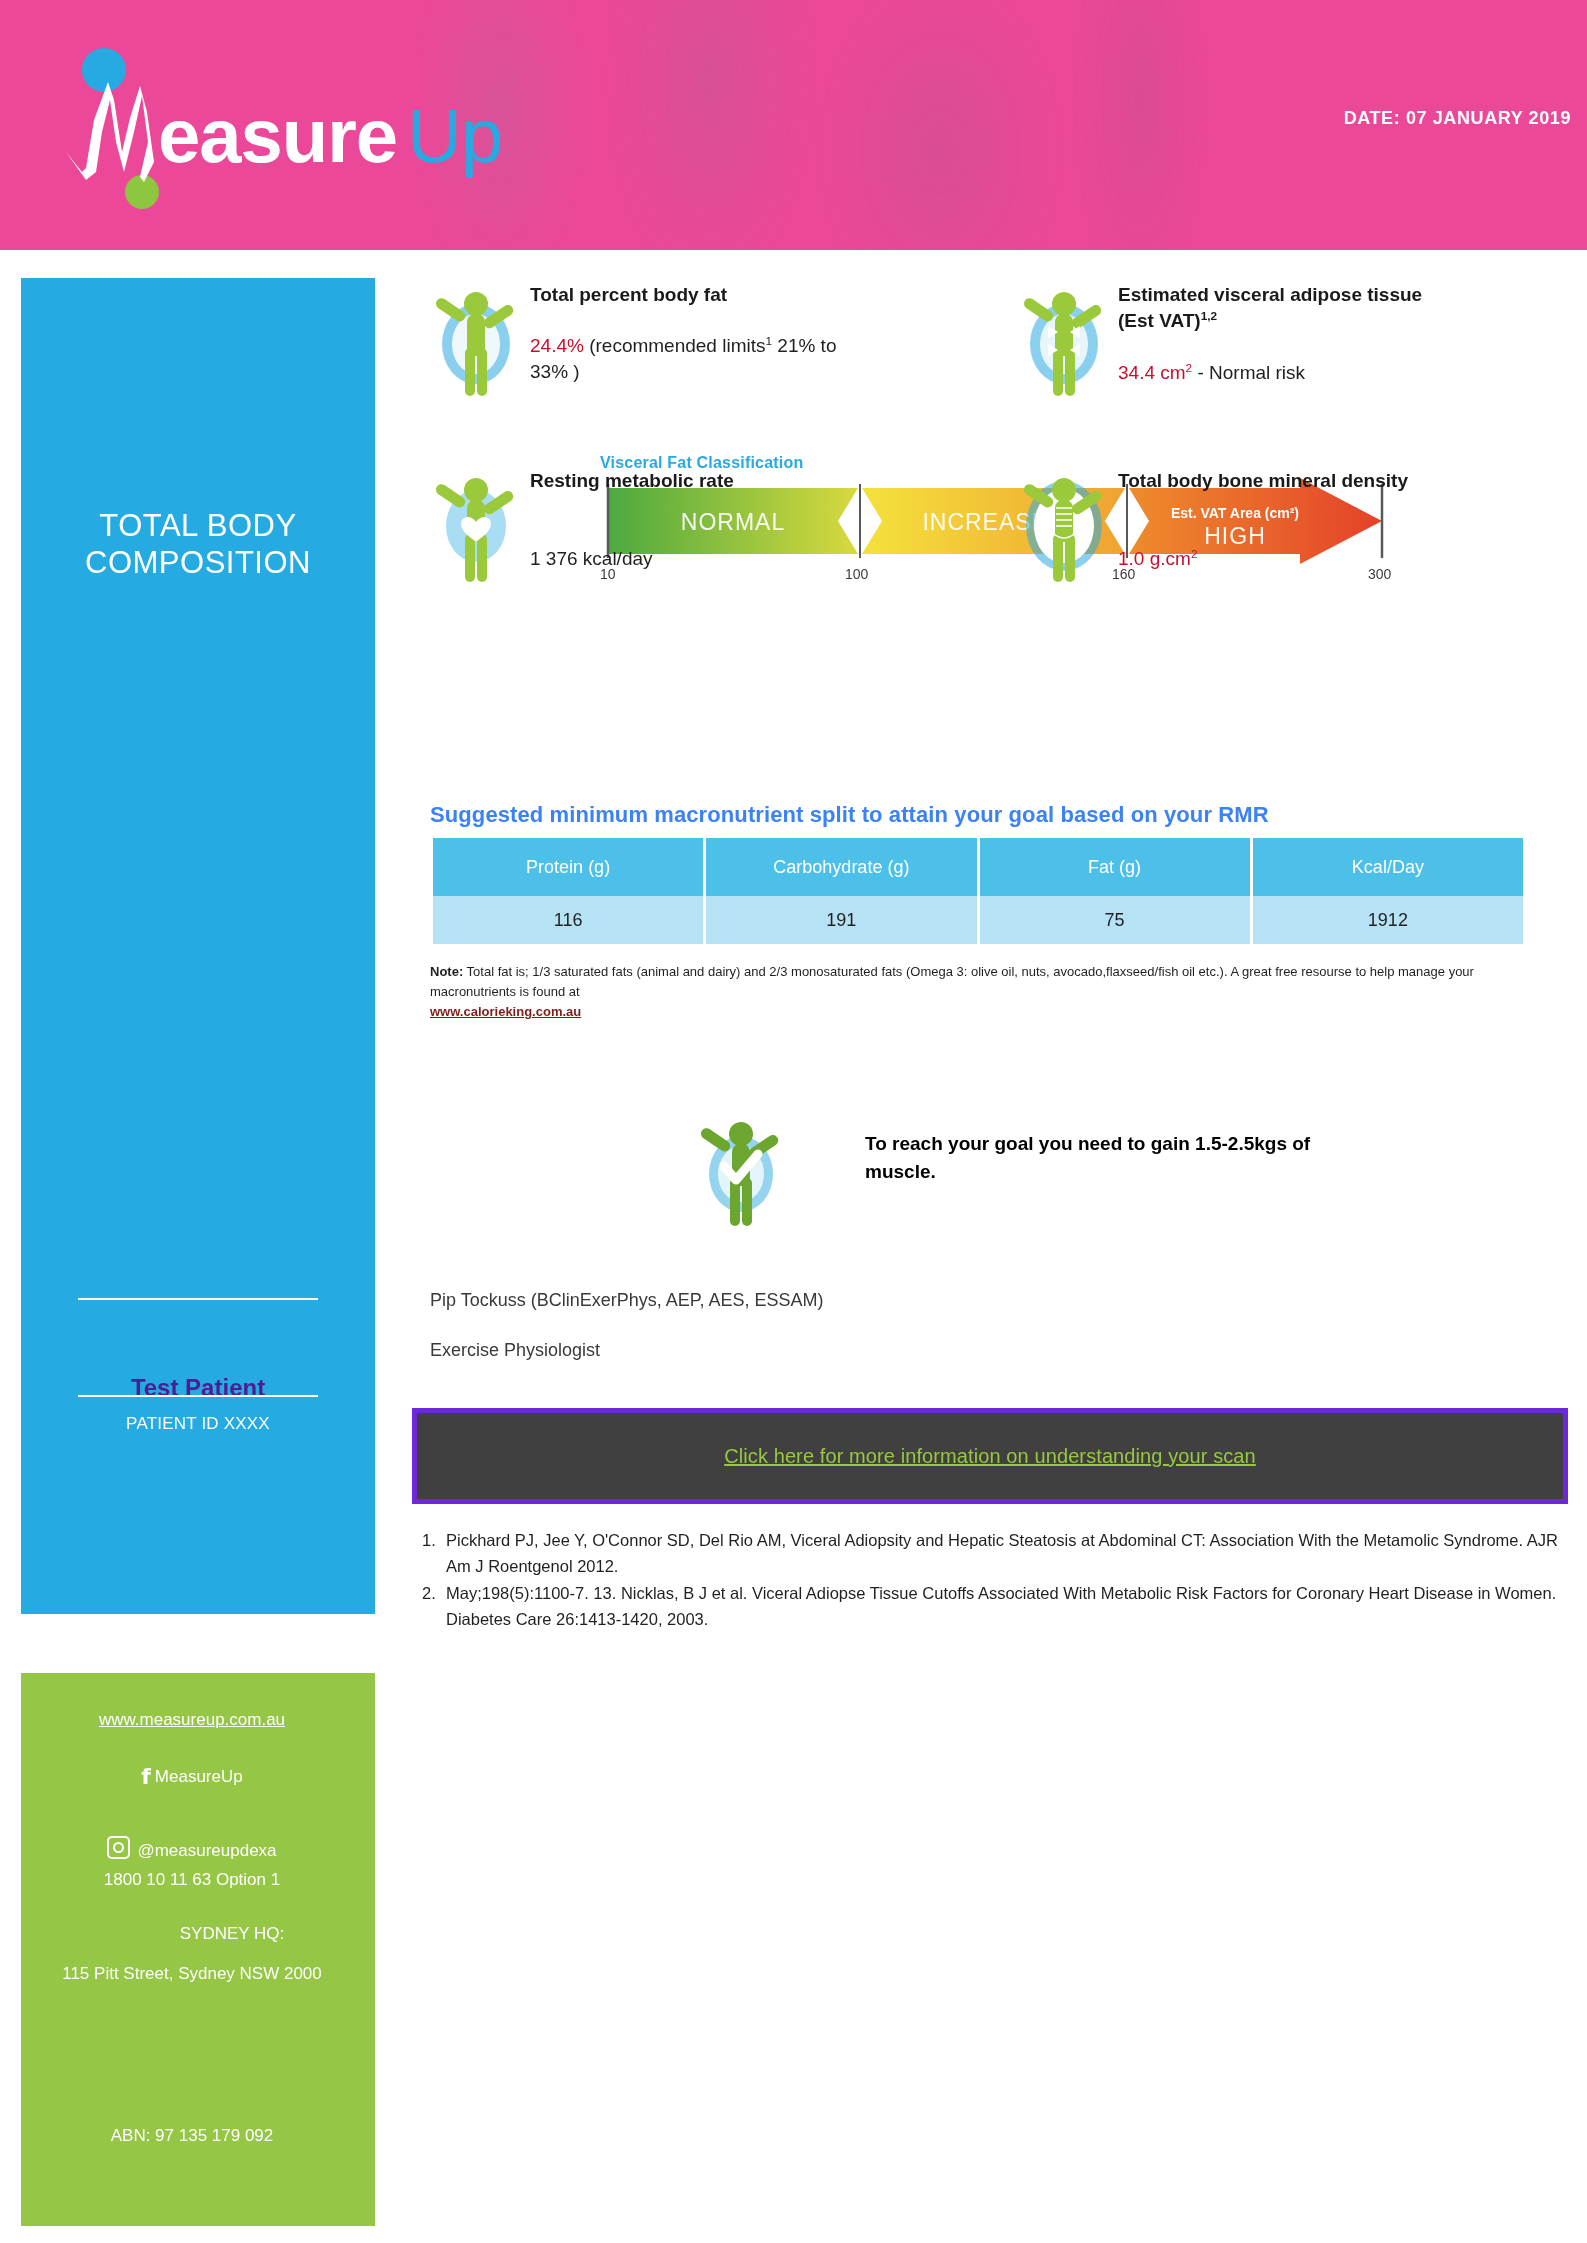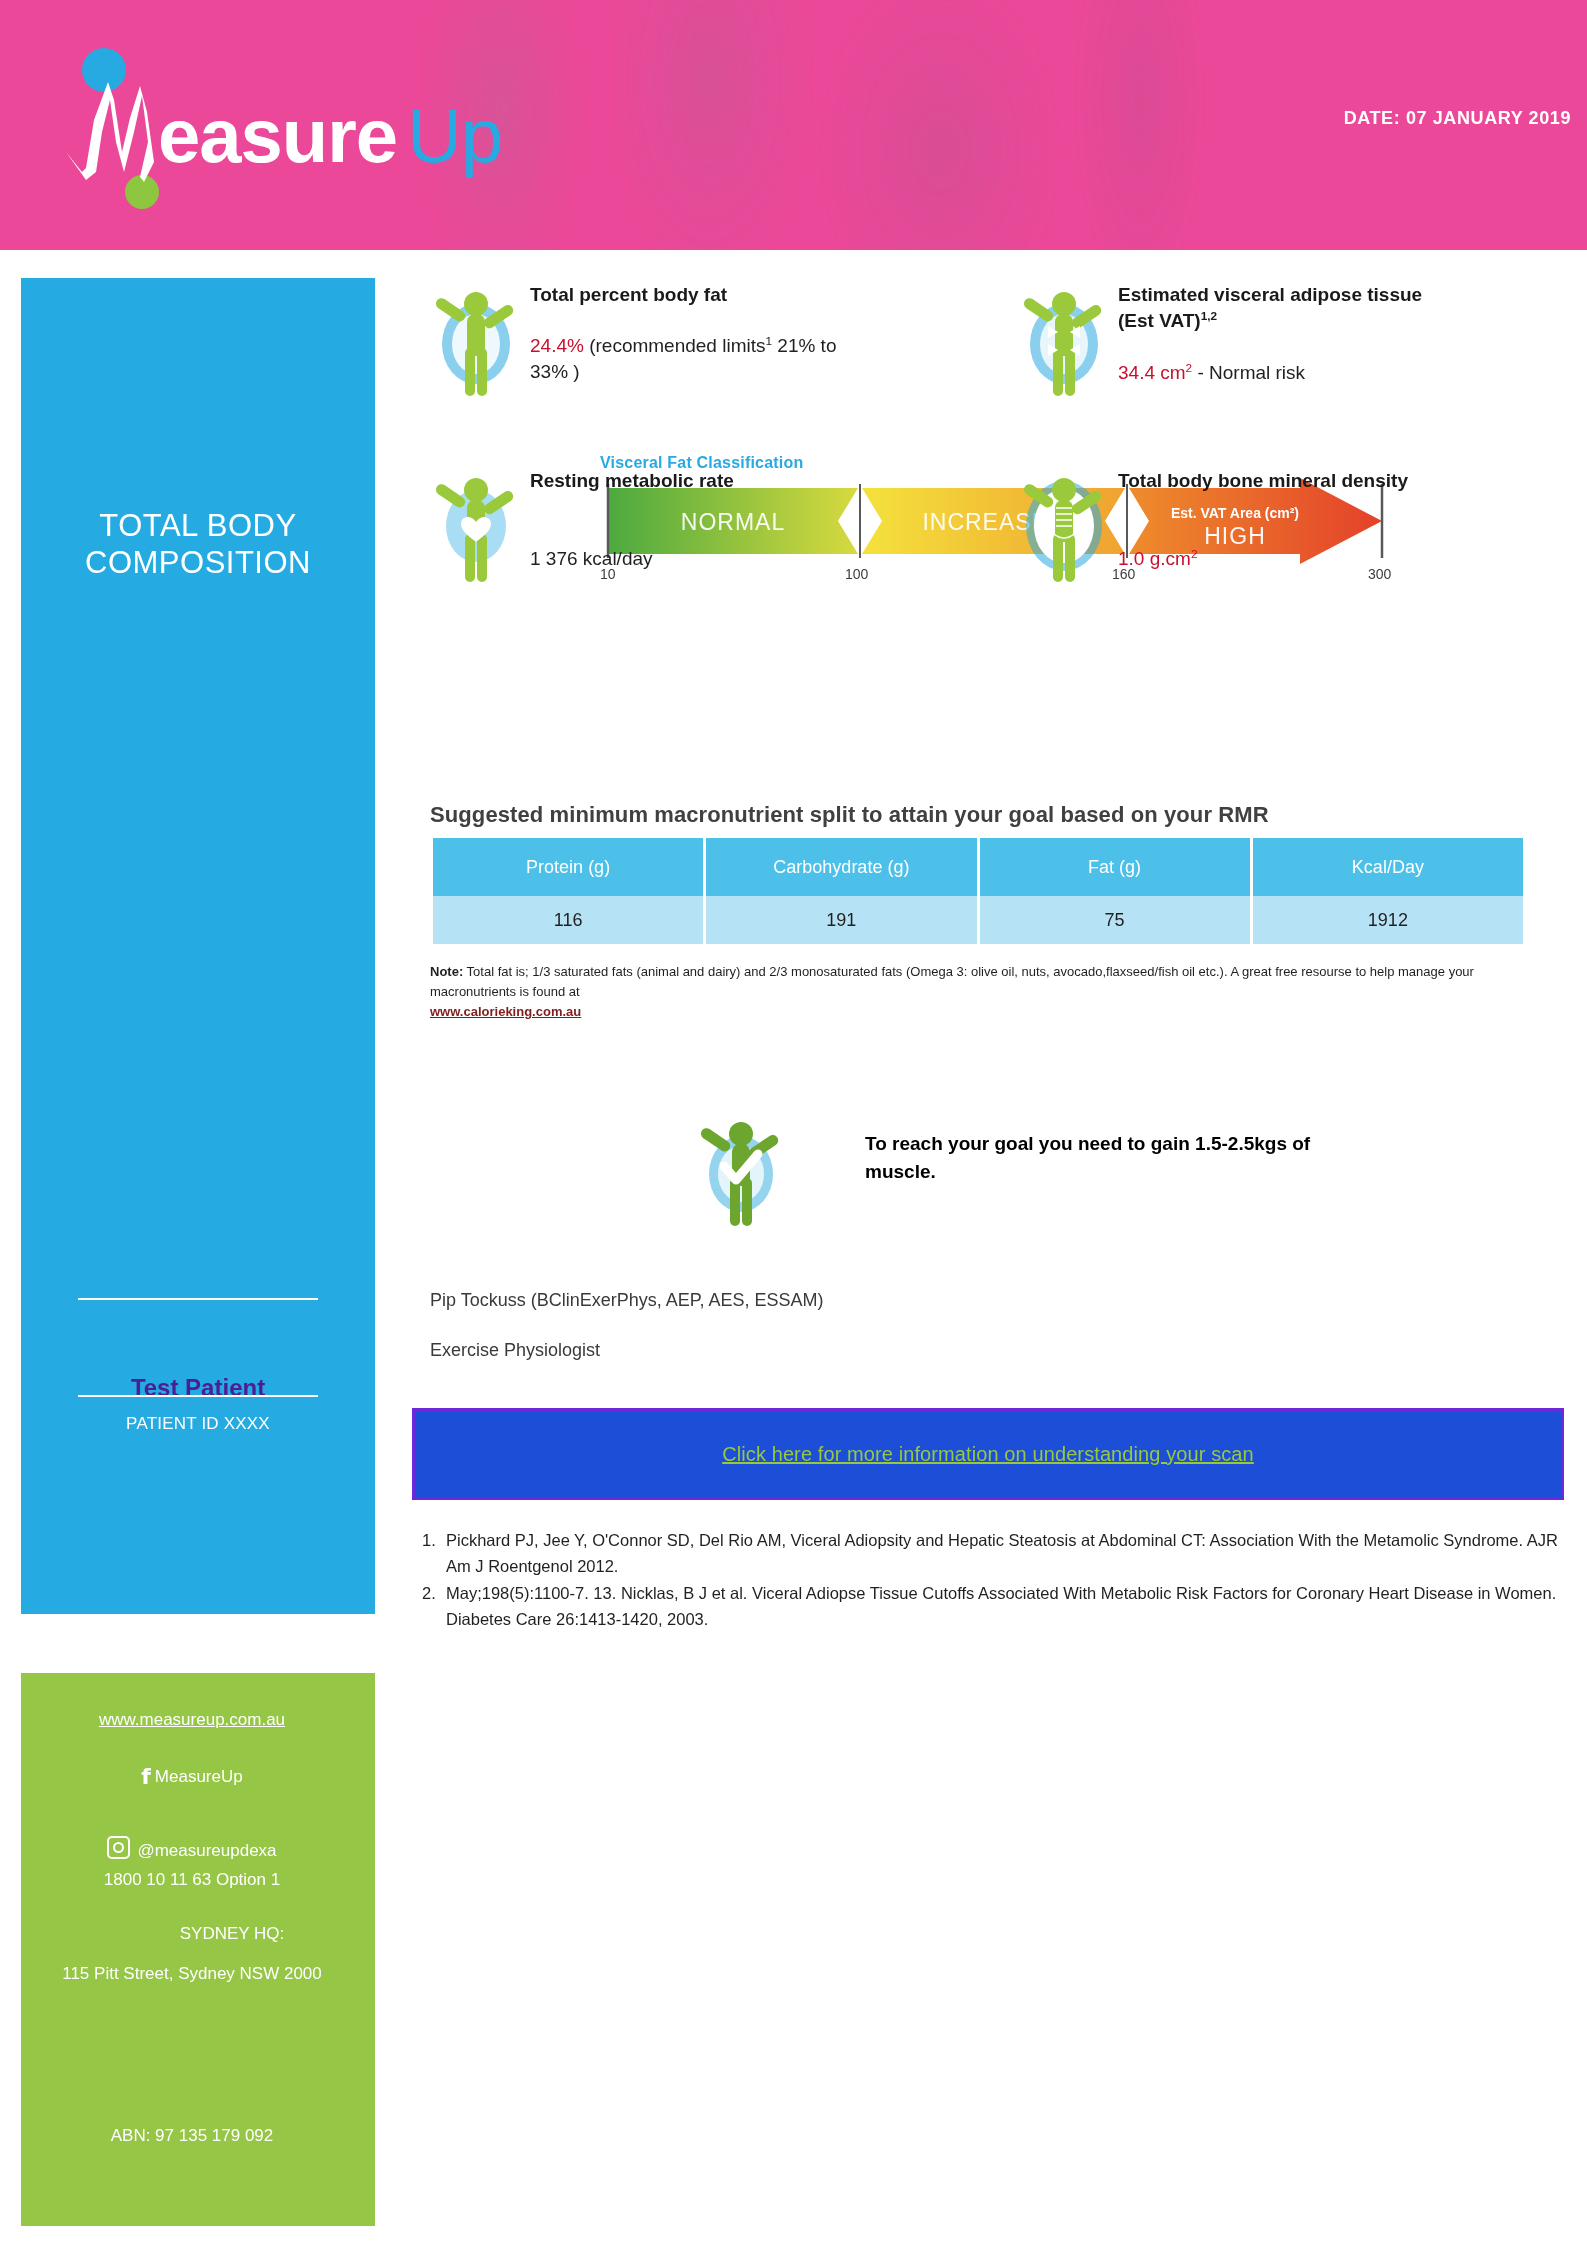--- a/index.html
+++ b/index.html
@@ -117,21 +117,21 @@
   }
   .vat-gauge{position:absolute;left:0;top:24px;width:810px;height:86px;}
   .vat-scale{position:absolute;left:0;top:112px;width:810px;height:22px;}
   .vat-tick{
     position:absolute;font-size:14px;color:#3c3c3c;
   }
 
   
   .macro-head{
     position:absolute;left:0;top:524px;
-    font-size:22px;font-weight:bold;color:#404040;letter-spacing:.1px;
+    font-size:22px;font-weight:bold;color:#3b82f6;letter-spacing:.1px;
     white-space:nowrap;
   }
 
   
   .macro-table{
     position:absolute;left:0;top:560px;width:1096px;
     border-collapse:separate;border-spacing:3px 0;
     table-layout:fixed;
   }
   .macro-table th{
@@ -162,21 +162,21 @@
     font-size:19px;font-weight:bold;line-height:1.45;color:#000000;
   }
 
   
   .sig1{position:absolute;left:0;top:1012px;font-size:18px;color:#3a3a3a;}
   .sig2{position:absolute;left:0;top:1062px;font-size:18px;color:#3a3a3a;}
 
   
   .cta{
     position:absolute;left:-18px;top:1130px;width:1146px;height:86px;
-    border:3px solid #6d28d9;background:#1d4ed8;
+    border:5px solid #6d28d9;background:#404040;
     display:flex;align-items:center;justify-content:center;
   }
   .cta a{
     font-size:20px;color:#97C83F;text-decoration:underline;
     letter-spacing:.1px;
   }
 
   
   .refs{
     position:absolute;left:-8px;top:1250px;width:1160px;

